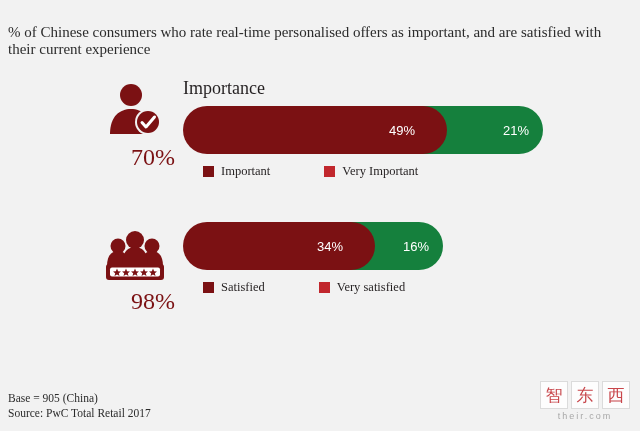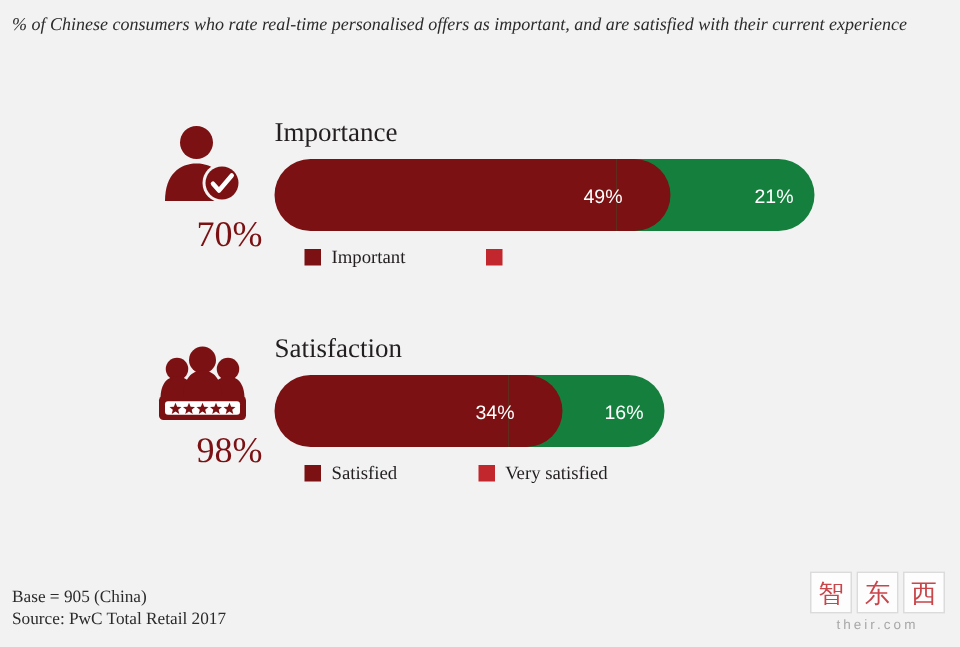--- a/index.html
+++ b/index.html
@@ -8,24 +8,23 @@
     background:#f2f2f2;
     font-family:"Liberation Sans", sans-serif;
     color:#231f20;
     overflow:hidden;
     position:relative;
   }
   .page{position:relative;width:640px;height:431px;box-sizing:border-box;}
 
   
   .header{
-    position:absolute;left:8px;top:8px;width:606px;
-    font-family:"Liberation Serif", serif;
-    font-style:italic;
-    font-size:12px;
+    position:absolute;left:8px;top:24px;width:606px;
+    font-family:"Liberation Serif", serif;
+    font-size:15px;
     line-height:17px;
     color:#2b2b2b;
   }
 
   
   .block{position:absolute;}
   .block-imp{left:0px;top:78px;}
   .block-sat{left:0px;top:222px;}
 
   .icon-col{
@@ -170,20 +169,21 @@
         </div>
       </div>
 
       <div class="legend">
         <div class="legend-item">
           <span class="swatch sw-dark"></span>
           <span>Important</span>
         </div>
         <div class="legend-item">
           <span class="swatch sw-light"></span>
+          <span>Very Important</span>
         </div>
       </div>
     </div>
   </div>
 
   <div class="block block-sat">
 
     <div class="icon-col">
       <div class="icon-wrap">
         <svg width="66" height="58" viewBox="0 0 66 58" aria-hidden="true">
@@ -201,21 +201,20 @@
             <polygon points="33,42.5 34.1,45.2 37,45.4 34.8,47.2 35.5,50 33,48.4 30.5,50 31.2,47.2 29,45.4 31.9,45.2"></polygon>
             <polygon points="42,42.5 43.1,45.2 46,45.4 43.8,47.2 44.5,50 42,48.4 39.5,50 40.2,47.2 38,45.4 40.9,45.2"></polygon>
             <polygon points="51,42.5 52.1,45.2 55,45.4 52.8,47.2 53.5,50 51,48.4 48.5,50 49.2,47.2 47,45.4 49.9,45.2"></polygon>
           </g>
         </svg>
       </div>
       <div class="big-pct">98%</div>
     </div>
 
     <div class="chart-col">
-      <div class="chart-title">Satisfaction</div>
 
       <div class="bar">
         <div class="seg seg1" style="width:174px;">
           <span>34%</span>
         </div>
         <div class="seg seg2" style="width:104px;">
           <span>16%</span>
         </div>
       </div>
 

